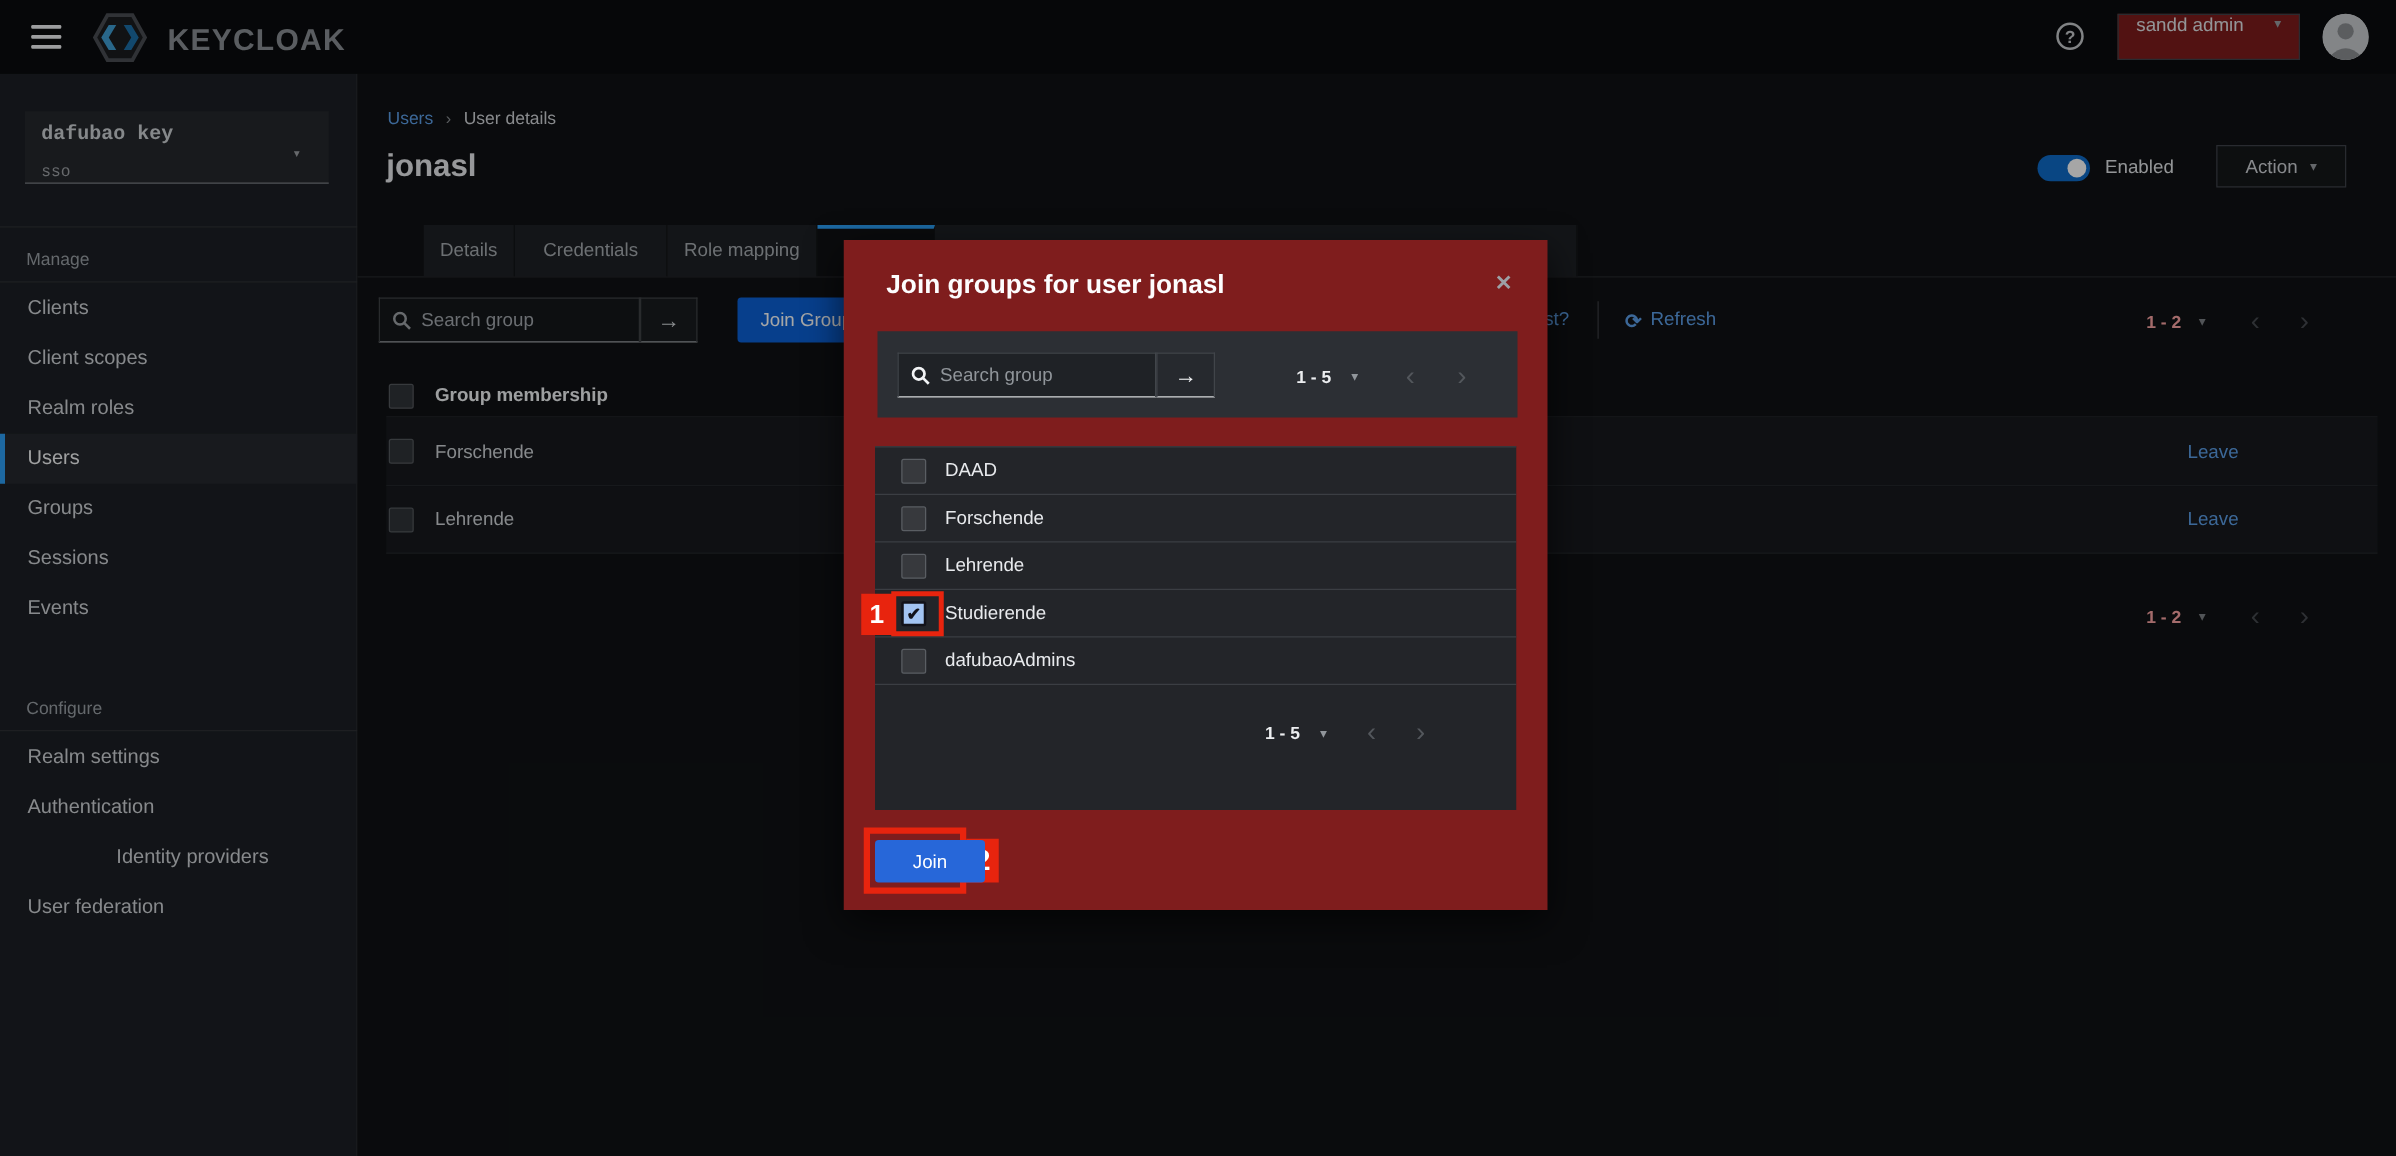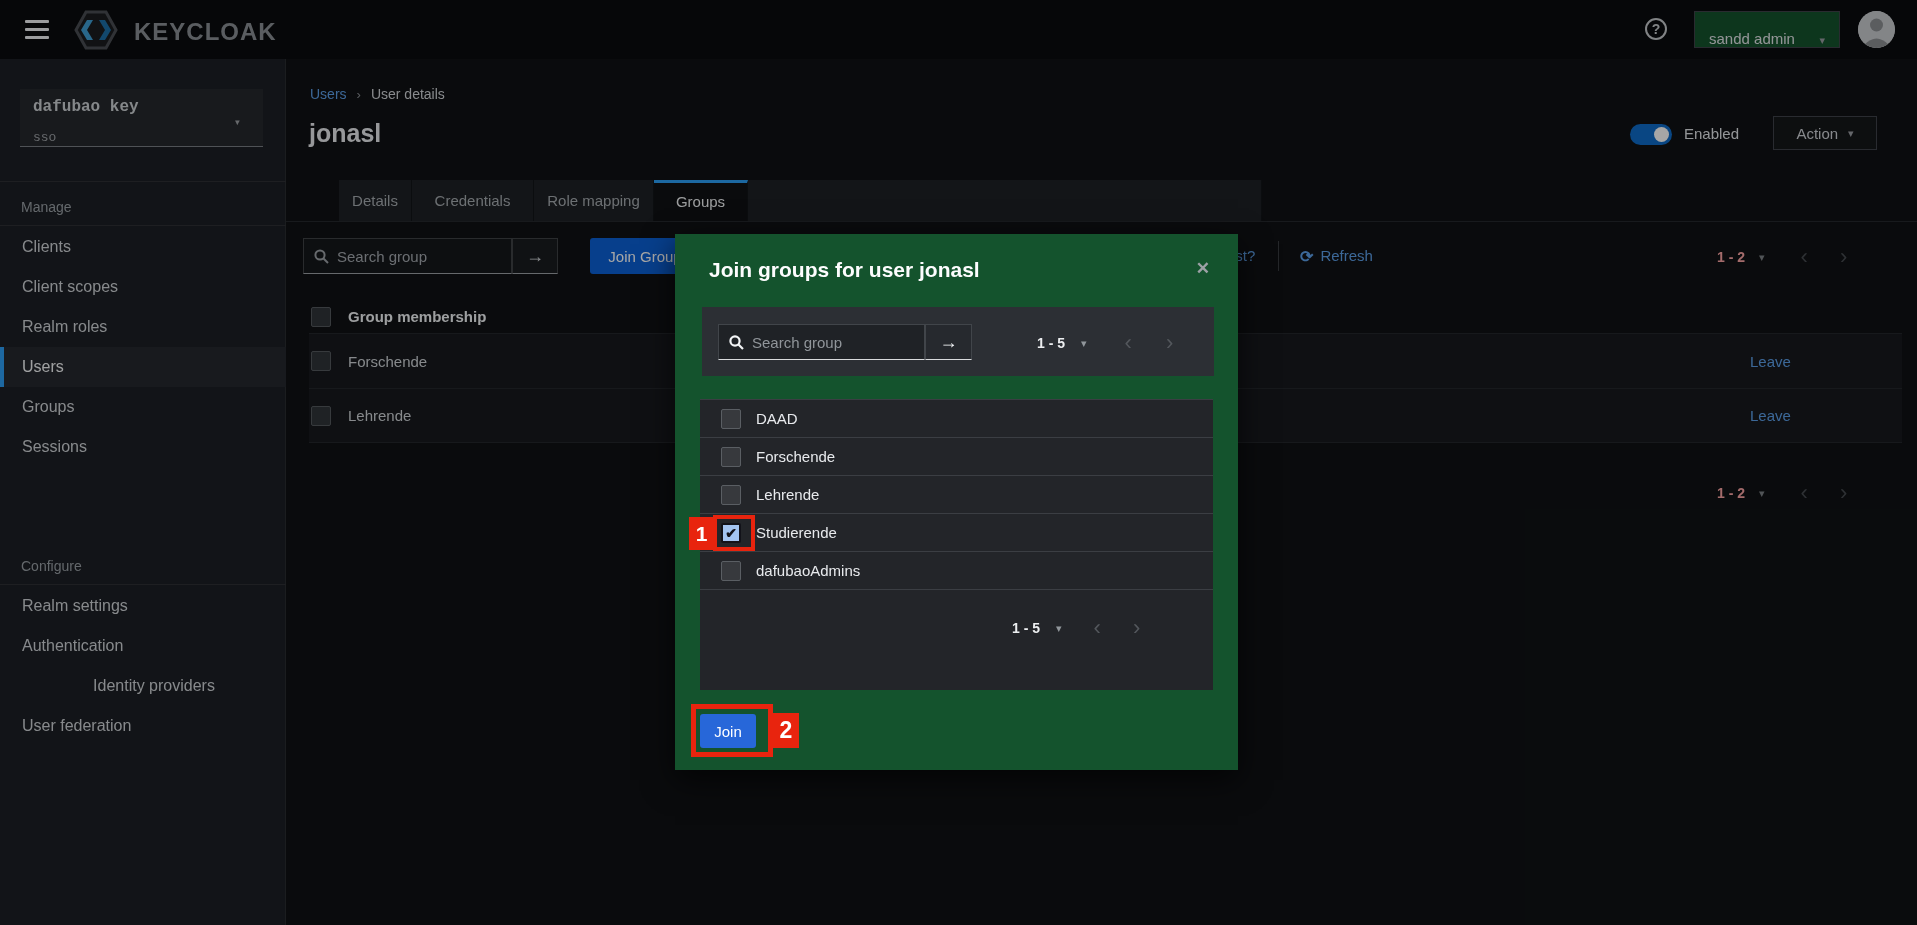--- a/index.html
+++ b/index.html
@@ -8,22 +8,22 @@
   .stage { position:relative; width:1917px; height:925px; background:#101214; overflow:hidden; }
 
   
   .header { position:absolute; left:0; top:0; width:1917px; height:59px; background:#0a0c0e; z-index:5; }
   .hamburger { position:absolute; left:25px; top:20px; width:24px; height:19px; cursor:pointer; }
   .hamburger span { display:block; width:24px; height:3px; background:#f0f2f4; margin-bottom:5px; border-radius:1px; }
   .brand { position:absolute; left:74px; top:10px; display:flex; align-items:center; }
   .brand-text { font-size:24px; font-weight:bold; letter-spacing:1px; color:#8b9095; margin-left:16px; }
   .help-icon { position:absolute; left:1645px; top:18px; width:22px; height:22px; border:2px solid #c6c9cd; border-radius:50%;
     color:#c6c9cd; font-size:14px; font-weight:bold; text-align:center; line-height:19px; cursor:pointer; }
-  .user-menu { position:absolute; left:1694px; top:11px; width:146px; height:37px; border:1px solid #3f434a; background:#14532d;
-    display:flex; align-items:flex-end; justify-content:space-between; padding:0 14px; cursor:pointer; }
+  .user-menu { position:absolute; left:1694px; top:11px; width:146px; height:37px; border:1px solid #3f434a; background:#7f1d1d;
+    display:flex; align-items:flex-start; justify-content:space-between; padding:0 14px; cursor:pointer; }
   .user-menu .name { color:#e2e5e8; font-size:15px; }
   .caret { color:#9a9ea3; font-size:11px; }
   .avatar { position:absolute; left:1858px; top:11px; width:37px; height:37px; border-radius:50%; background:#c9ccd0; overflow:hidden; }
 
   
   .sidebar { position:absolute; left:0; top:59px; width:286px; height:866px; background:#1d2025; border-right:1px solid #2a2d31; }
   .realm-box { position:absolute; left:20px; top:30px; width:243px; height:58px; background:#26292d;
     border-bottom:1px solid #7a7e84; padding:9px 12px 0 13px; cursor:pointer;font-family:Liberation Mono, monospace; }
   .realm-name { color:#cdd1d5; font-size:16px; font-weight:bold; }
   .realm-type { color:#9ea2a7; font-size:13px; margin-top:14px; }
@@ -78,22 +78,22 @@
   .tbl-header { position:absolute; left:23px; top:241px; width:1593px; height:34px; border-bottom:1px solid #24272b;
     display:flex; align-items:center; gap:17px; padding-left:2px; }
   .tbl-header .hlabel { color:#f2f4f6; font-size:15px; font-weight:bold; }
   .tbl-row { position:absolute; left:23px; width:1593px; height:55px; background:#171a1e; border-bottom:1px solid #24272b;
     display:flex; align-items:center; gap:17px; padding-left:2px; }
   .tbl-row .rlabel { color:#cfd3d7; font-size:15px; }
   .leave-link { position:absolute; left:1441px; color:#5da0ea; font-size:15px; cursor:pointer; }
 
   
   .backdrop { position:absolute; inset:0; background:rgba(0,0,0,0.35); z-index:50; }
-  .modal { position:absolute; left:675px; top:192px; width:563px; height:536px; background:#14532d; z-index:100;
-    box-shadow:0 10px 30px rgba(0,0,0,0.65);margin-top:42px; }
+  .modal { position:absolute; left:675px; top:192px; width:563px; height:536px; background:#7f1d1d; z-index:100;
+    box-shadow:0 10px 30px rgba(0,0,0,0.65); }
   .modal-title { position:absolute; left:34px; top:24px; font-size:21px; font-weight:bold; color:#fdfdfe; }
   .modal-close { position:absolute; right:28px; top:24px; color:#9da1a6; font-size:17px; font-weight:bold; cursor:pointer; }
   .m-toolbar { position:absolute; left:27px; top:73px; width:512px; height:69px; background:#2c2f34; }
   .m-search { position:absolute; left:16px; top:17px; width:207px; height:36px; background:#1f2226; border:1px solid #41454a;
     border-bottom:1px solid #d8dadc; display:flex; align-items:center; padding-left:10px; gap:8px; }
   .m-search input { background:transparent; border:0; outline:none; color:#e4e7ea; font-size:15px; width:158px;
     font-family:"Liberation Sans", sans-serif; }
   .m-search input::placeholder { color:#90959a; }
   .m-search-icon svg, .search-box svg { display:block; }
   .m-arrow { position:absolute; left:223px; top:17px; width:47px; height:36px; background:#26292e; border:1px solid #41454a;
@@ -111,21 +111,21 @@
   .m-cb { width:20px; height:20px; background:#37393d; border:1px solid #5a5e63; border-radius:2px; cursor:pointer; flex:0 0 auto; }
   .m-cb.checked { background:#a3c4f1; border:2px solid #121219; color:#121219; font-size:14px; font-weight:bold;
     text-align:center; line-height:16px; }
   .m-pag-bottom { left:312px; top:218px; }
 
   
   .ann-box-1 { position:absolute; left:13px; top:1px; width:42px; height:36px; border:4px solid #e8240e; z-index:3; pointer-events:none; }
   .ann-label-1 { position:absolute; left:-11px; top:3px; width:25px; height:33px; background:#e8240e; color:#fff; font-size:21px;
     font-weight:bold; text-align:center; line-height:33px; z-index:2; }
   .m-footer { position:absolute; left:25px; top:480px; }
-  .join-btn { position:relative; width:56px; height:34px; background:#2767d9; border:0; border-radius:3px; color:#fff; font-size:15px;
+  .join-btn { position:relative; width:88px; height:34px; background:#2767d9; border:0; border-radius:3px; color:#fff; font-size:15px;
     cursor:pointer; z-index:2; font-family:"Liberation Sans", sans-serif; }
   .ann-box-2 { position:absolute; left:-9px; top:-10px; width:82px; height:53px; border:5px solid #e8240e; z-index:1; pointer-events:none; }
   .ann-label-2 { position:absolute; left:73px; top:-1px; width:26px; height:35px; background:#e8240e; color:#fff; font-size:23px;
     font-weight:bold; text-align:center; line-height:35px; z-index:0; }
 </style>
 </head>
 <body>
 
 <div class="stage">
 
@@ -166,20 +166,21 @@
       <div class="realm-caret">▾</div>
     </div>
     <div class="nav-divider"></div>
     <div class="nav-label" style="top:130px;">Manage</div>
     <div class="nav-item" style="top:168px;">Clients</div>
     <div class="nav-item" style="top:208px;">Client scopes</div>
     <div class="nav-item" style="top:248px;">Realm roles</div>
     <div class="nav-item active" style="top:288px;">Users</div>
     <div class="nav-item" style="top:328px;">Groups</div>
     <div class="nav-item" style="top:368px;">Sessions</div>
+    <div class="nav-item" style="top:408px;">Events</div>
     <div class="nav-label" style="top:489px;">Configure</div>
     <div class="nav-item" style="top:527px;">Realm settings</div>
     <div class="nav-item" style="top:567px;">Authentication</div>
     <div class="nav-item" style="top:607px;text-align:center;">Identity providers</div>
     <div class="nav-item" style="top:647px;">User federation</div>
   </div>
 
   <div class="content">
     <div class="breadcrumb">
       <span class="bc-link">Users</span>

